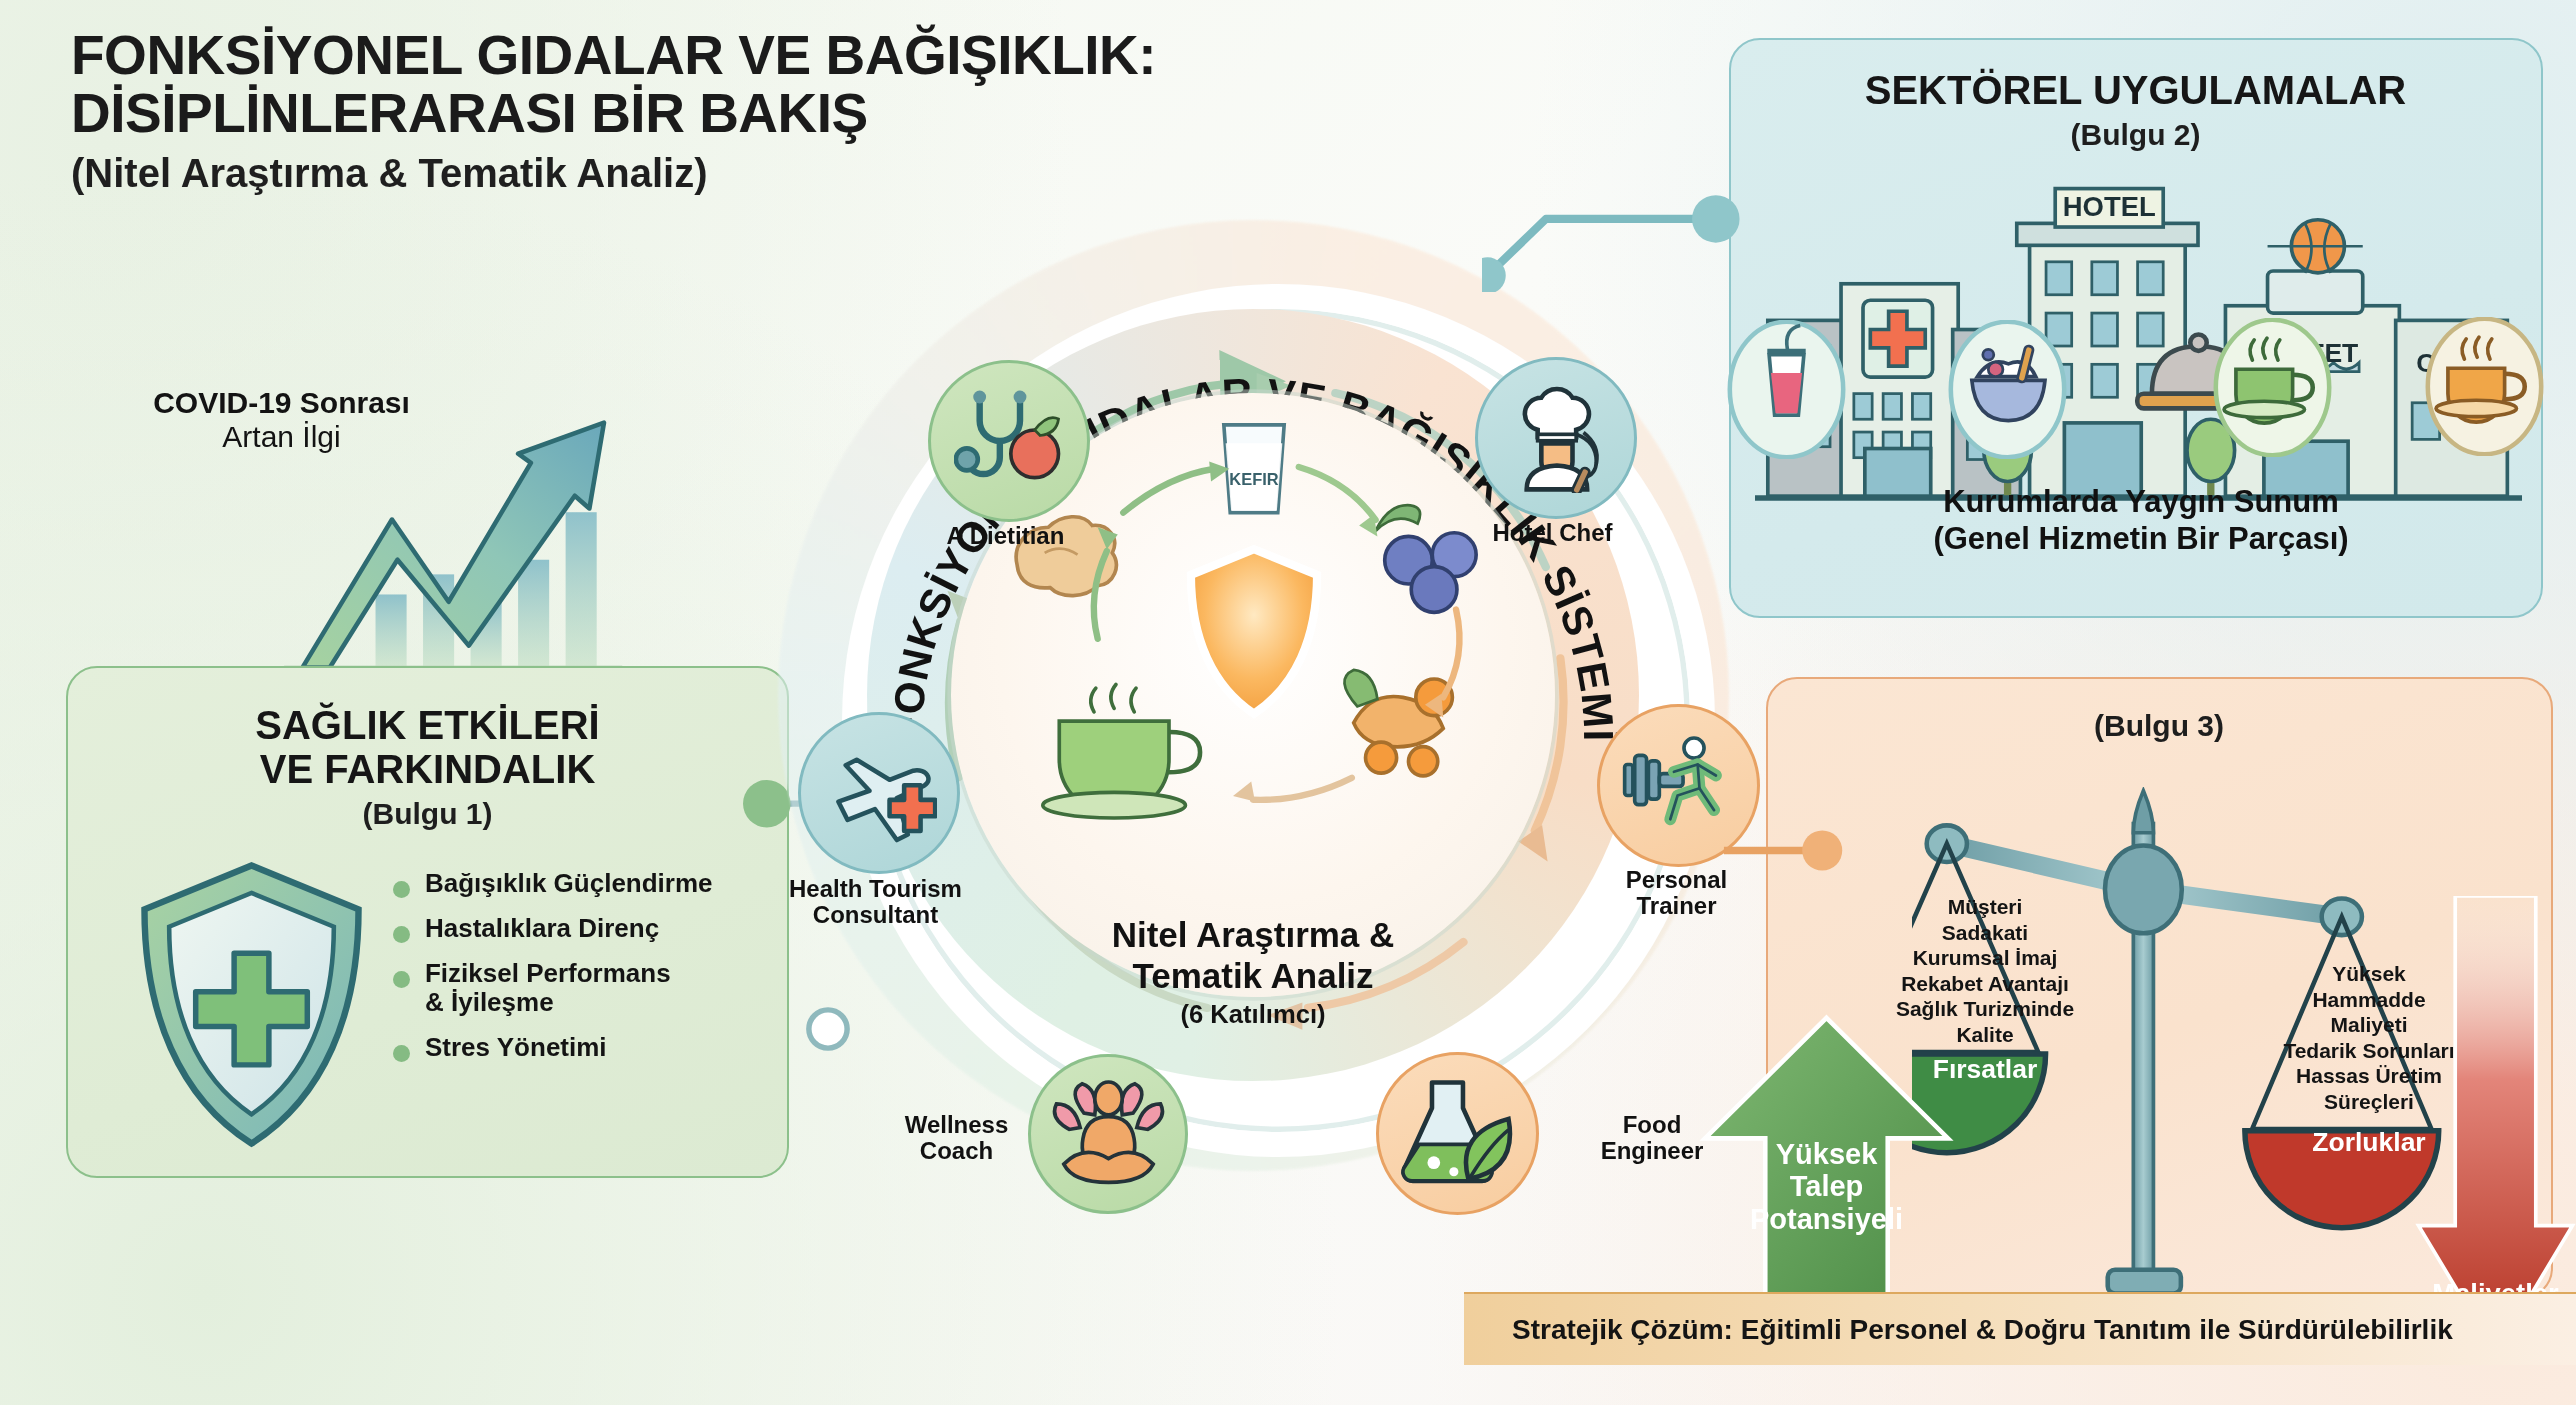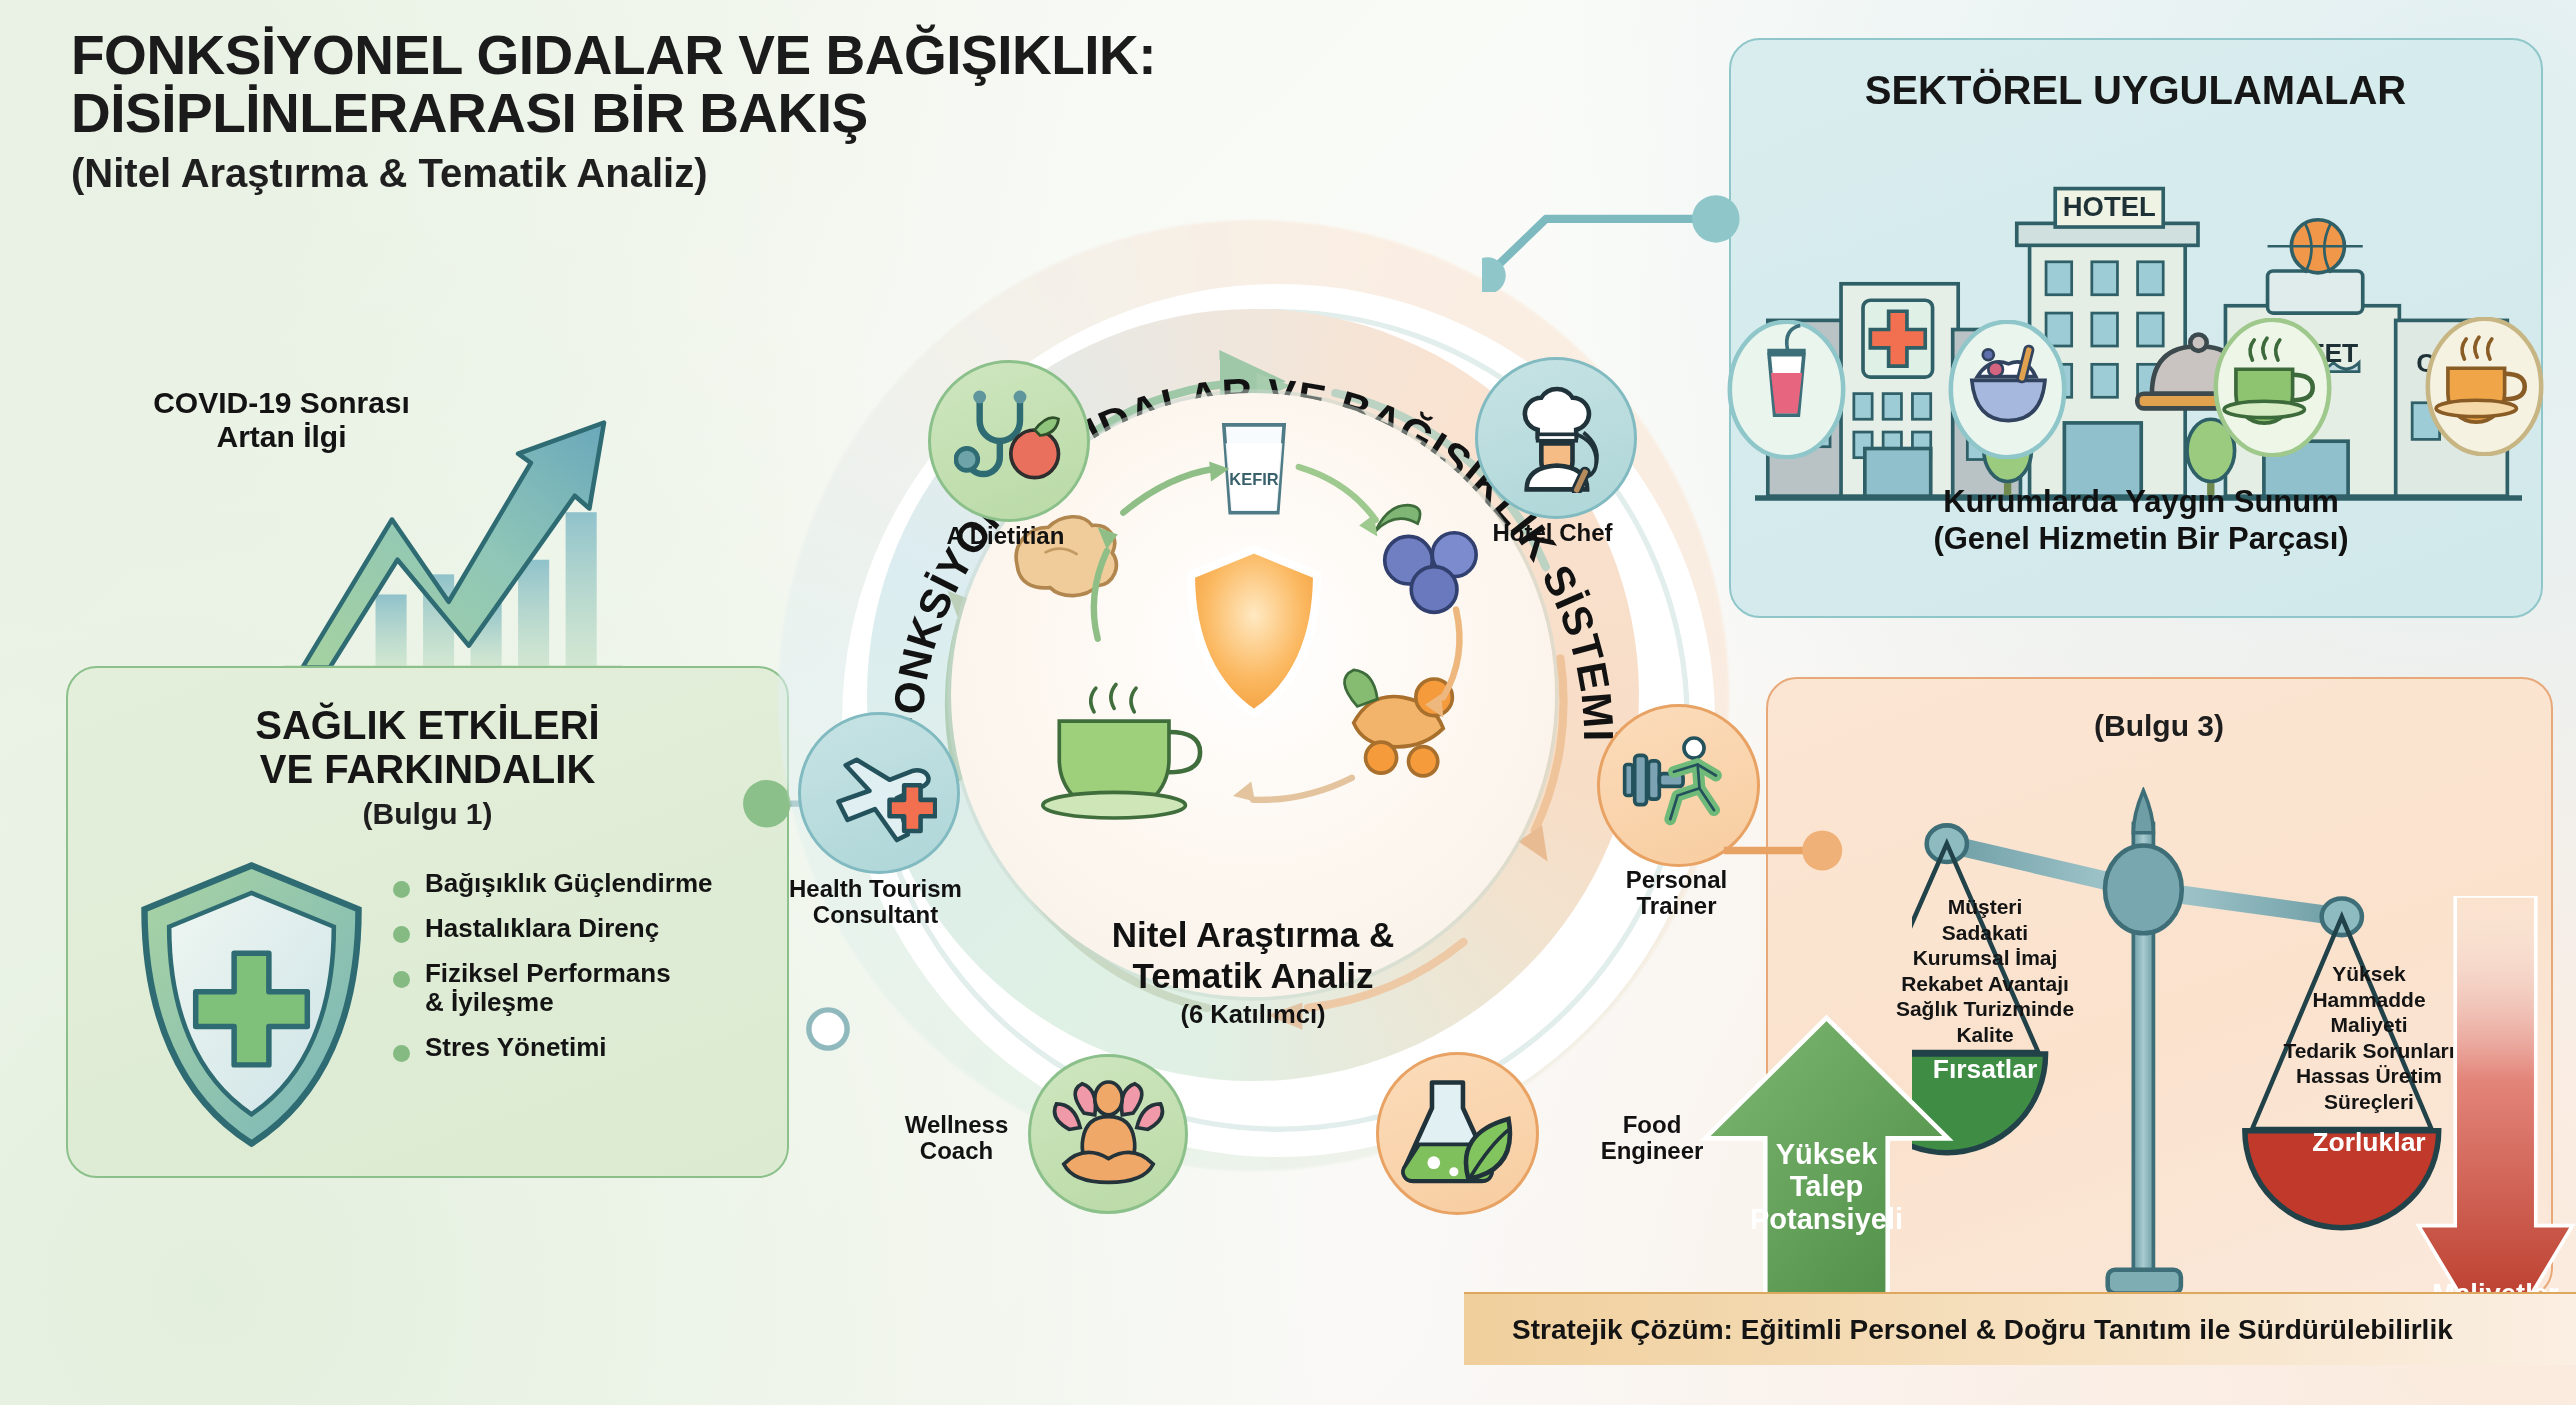--- a/index.html
+++ b/index.html
@@ -156,21 +156,21 @@
     <rect x="160" y="250" width="34" height="78" fill="url(#barG)"></rect>
     <rect x="212" y="228" width="34" height="100" fill="url(#barG)"></rect>
     <rect x="264" y="258" width="34" height="70" fill="url(#barG)"></rect>
     <rect x="316" y="212" width="34" height="116" fill="url(#barG)"></rect>
     <rect x="368" y="160" width="34" height="168" fill="url(#barG)"></rect>
     <path d="M80 330 L178 168 L240 258 L330 106 L316 96 L410 62 L394 156 L378 142 L262 306 L184 212 L110 330 Z" fill="url(#arrG)" stroke="#2e6b72" stroke-width="5" stroke-linejoin="round"></path>
     <line x1="60" y1="330" x2="430" y2="330" stroke="#9dc39c" stroke-width="4"></line>
   </svg>
   <div class="abs" style="left:135px;top:386px;width:293px;text-align:center;">
     <div style="font-weight:bold;font-size:30px;color:#131313;">COVID-19 Sonrası</div>
-    <div style="font-weight:bold;font-size:30px;color:#131313;">Artan İlgi</div>
+    <div style="font-weight:normal;font-size:30px;color:#131313;">Artan İlgi</div>
   </div>
 
   <div class="abs panel" id="panel-health"></div>
   <div class="abs" style="left:101px;top:703px;width:653px;">
     <div class="p-title">SAĞLIK ETKİLERİ</div>
     <div class="p-title">VE FARKINDALIK</div>
     <div class="p-sub">(Bulgu 1)</div>
   </div>
 
   <svg class="abs" style="left:128px;top:858px;" width="247" height="293" viewBox="0 0 270 320">
@@ -436,20 +436,21 @@
     </svg>
   </div>
   <div class="node-lbl" style="left:1533px;top:1112px;width:238px;">
     <div>Food</div>
     <div>Engineer</div>
   </div>
 
   <div class="abs panel" id="panel-sector"></div>
   <div class="abs" style="left:1756px;top:68px;width:759px;">
     <div class="p-title">SEKTÖREL UYGULAMALAR</div>
+    <div class="p-sub">(Bulgu 2)</div>
   </div>
 
   <svg class="abs" style="left:1755px;top:183px;" width="767" height="348" viewBox="0 0 838 380">
     <g stroke="#2f6068" stroke-width="4">
       <rect x="14" y="150" width="86" height="192" fill="#b9c2c5"></rect>
       <rect x="94" y="110" width="128" height="232" fill="#e6efe7"></rect>
       <rect x="216" y="160" width="74" height="182" fill="#b9c2c5"></rect>
       <rect x="300" y="60" width="170" height="282" fill="#e4eee5"></rect>
       <rect x="286" y="44" width="198" height="24" fill="#cfe0de"></rect>
       <rect x="328" y="6" width="118" height="42" fill="#eef3e3"></rect>

